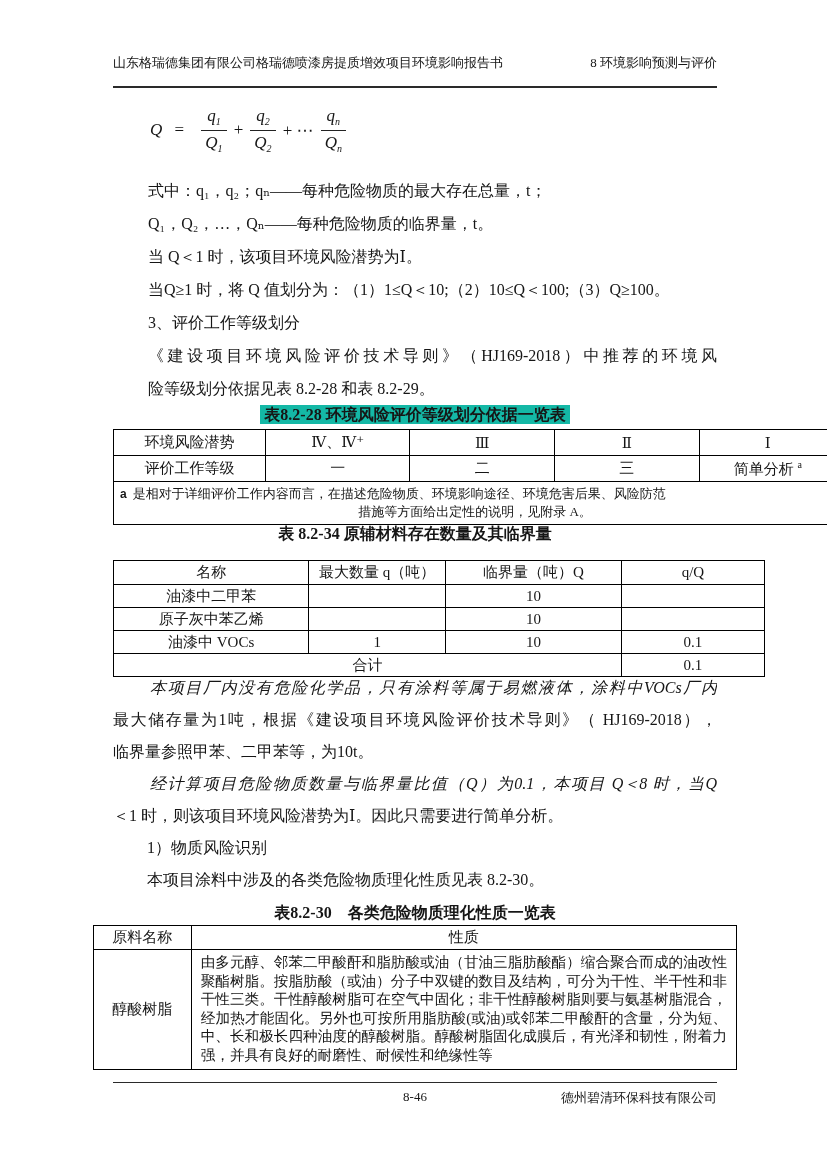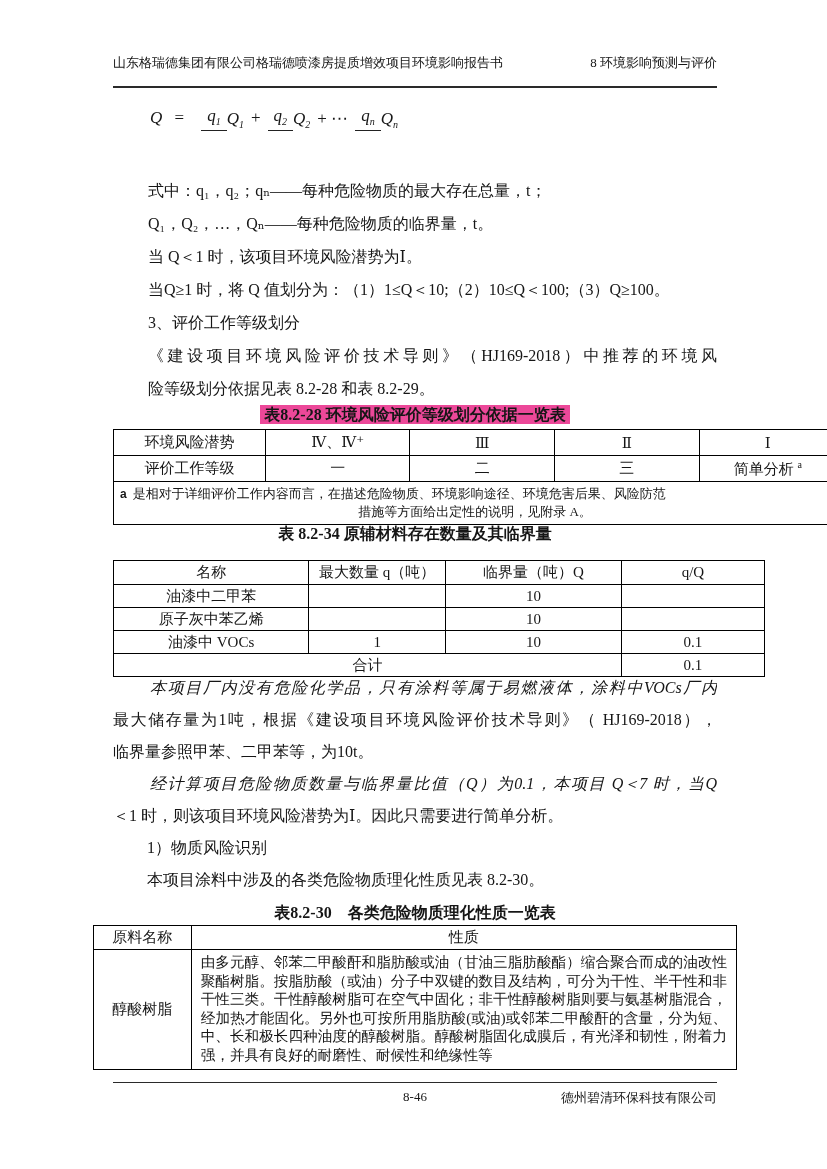--- a/index.html
+++ b/index.html
@@ -14,21 +14,21 @@
     position:absolute; left:113px; top:54px; width:604px;
     display:flex; justify-content:space-between; align-items:flex-end;
     font-size:13px; padding-bottom:14px; border-bottom:2px solid #2a2a2a;
   }
   
   .formula {
     position:absolute; left:150px; top:106px;
     display:flex; align-items:center; font-size:17px; font-style:italic;
   }
   .f-lhs { margin-right:8px; letter-spacing:2px; }
-  .frac { display:inline-flex; flex-direction:row; align-items:center; line-height:1.15; margin:0 3px; }
+  .frac { display:inline-flex; flex-direction:column; align-items:center; line-height:1.15; margin:0 3px; }
   .frac .num { padding:0 6px 2px; border-bottom:1.3px solid #222; }
   .frac .den { padding-top:2px; }
   .formula sub { font-size:10px; }
   .op { margin:0 4px; font-style:normal; }
   
   .para-upper { position:absolute; left:113px; top:174px; width:604px; font-size:16px; }
   .para-upper .bl { height:33px; line-height:33px; white-space:nowrap;margin-left:35px; }
   .para-lower { position:absolute; left:113px; top:672px; width:604px; font-size:16px; }
   .para-lower .bl { height:32px; line-height:32px; white-space:nowrap; }
   .i33{margin-left:33px;} .i34{margin-left:34px;} .i36{margin-left:36px;}
@@ -95,21 +95,21 @@
     <div class="bl i34">式中：q₁，q₂；qₙ——每种危险物质的最大存在总量，t；</div>
     <div class="bl i36">Q₁，Q₂，…，Qₙ——每种危险物质的临界量，t。</div>
     <div class="bl i42">当 Q＜1 时，该项目环境风险潜势为Ⅰ。</div>
     <div class="bl i33">当Q≥1 时，将 Q 值划分为：（1）1≤Q＜10;（2）10≤Q＜100;（3）Q≥100。</div>
     <div class="bl i34">3、评价工作等级划分</div>
     <div class="bl i63 stretch">《建设项目环境风险评价技术导则》（HJ169-2018）中推荐的环境风</div>
     <div class="bl i38">险等级划分依据见表 8.2-28 和表 8.2-29。</div>
   </div>
 
   <div class="cap" style="top:405px;">
-    <span class="hl" style="background:#ec4899">表8.2-28  环境风险评价等级划分依据一览表</span>
+    <span class="hl" style="background:#14b8a6">表8.2-28  环境风险评价等级划分依据一览表</span>
   </div>
 
   <table class="t28">
     <colgroup>
         <col style="width:21%">
         <col style="width:20%">
         <col style="width:20%">
         <col style="width:20%">
         <col style="width:19%">
       </colgroup>
@@ -175,21 +175,21 @@
       <td colspan="3">合计</td>
       <td>0.1</td>
     </tr>
   </tbody>
     </table>
 
   <div class="para-lower">
     <div class="bl i37 stretch">本项目厂内没有危险化学品，只有涂料等属于易燃液体，涂料中VOCs厂内</div>
     <div class="bl stretch">最大储存量为1吨，根据《建设项目环境风险评价技术导则》（ HJ169-2018），</div>
     <div class="bl">临界量参照甲苯、二甲苯等，为10t。</div>
-    <div class="bl i37 stretch">经计算项目危险物质数量与临界量比值（Q）为0.1，本项目 Q＜7 时，当Q</div>
+    <div class="bl i37 stretch">经计算项目危险物质数量与临界量比值（Q）为0.1，本项目 Q＜8 时，当Q</div>
     <div class="bl">＜1 时，则该项目环境风险潜势为Ⅰ。因此只需要进行简单分析。</div>
     <div class="bl i34">1）物质风险识别</div>
     <div class="bl i34">本项目涂料中涉及的各类危险物质理化性质见表 8.2-30。</div>
   </div>
 
   <div class="cap" style="top:903px;">表8.2-30　各类危险物质理化性质一览表</div>
 
   <table class="t30">
     <colgroup>
         <col style="width:15.2%">

